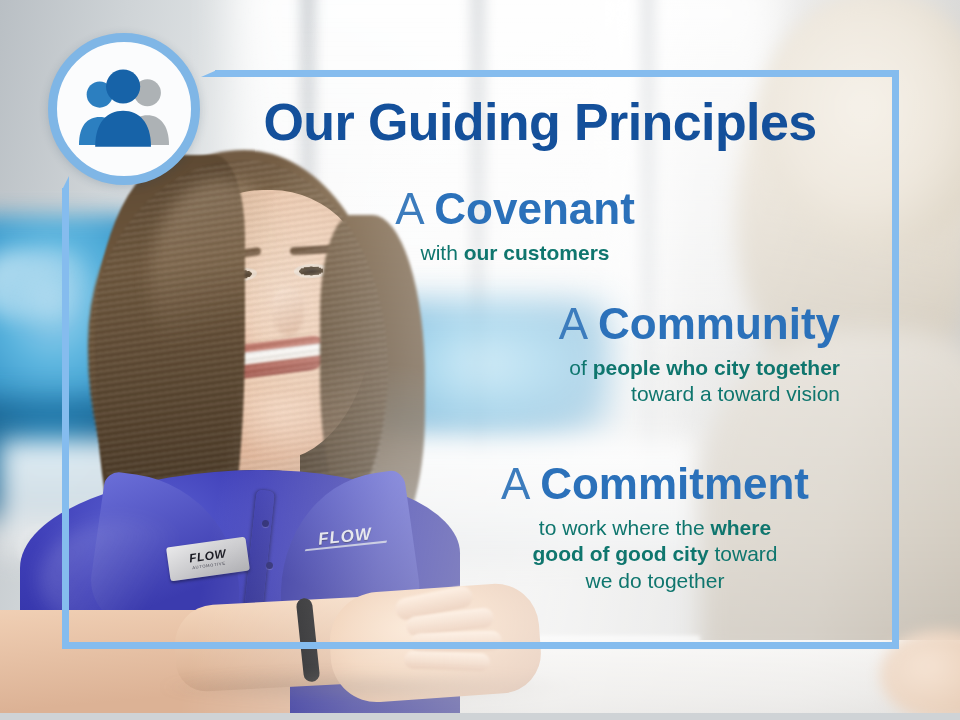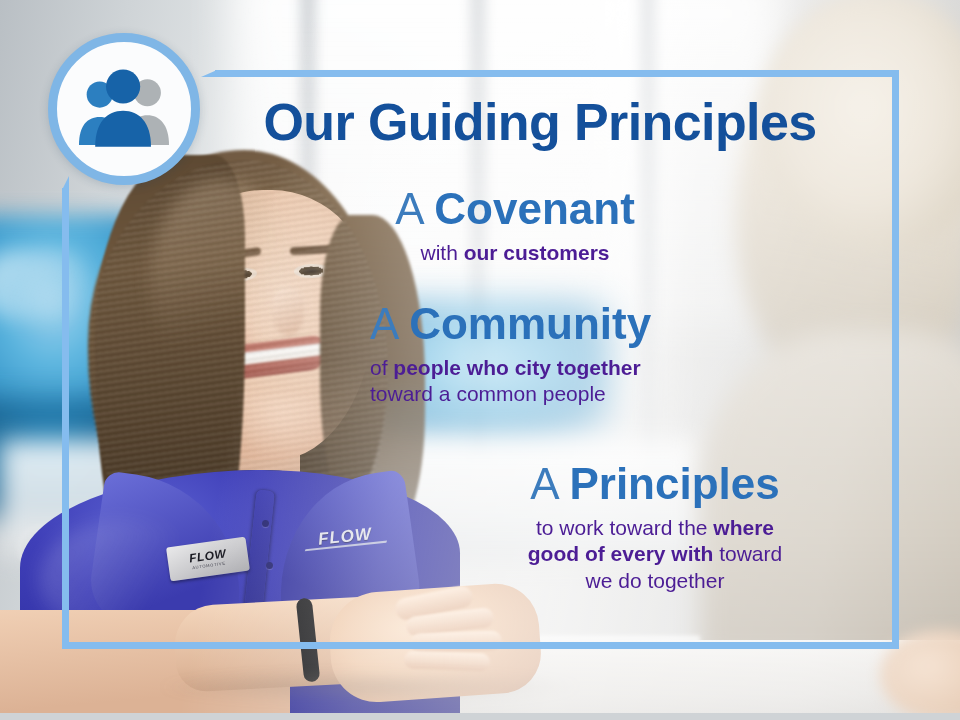--- a/index.html
+++ b/index.html
@@ -393,28 +393,28 @@
   .p-head {
     font-size:44px; line-height:1.08;
     color:#2E72B8;
     white-space:nowrap;
   }
   .p-head .art { font-weight:normal; color:#3C7CBD; }
   .p-head .key { font-weight:bold; color:#2B71BA; }
 
   .p-sub {
     font-size:21px; line-height:1.28;
-    color:#4c1d95;
+    color:#0f766e;
     margin-top:7px;
   }
   .p-sub b { font-weight:bold; }
   .p-sub span { font-weight:normal; }
 
   #p1 { left:300px; top:185px; width:430px; text-align:center; }
-  #p2 { left:370px; top:300px; width:470px; text-align:left; }
+  #p2 { left:370px; top:300px; width:470px; text-align:right; }
   #p3 { left:420px; top:460px; width:470px; text-align:center; }
   #p3 .p-sub { text-align:center; }
 </style>
 </head>
 <body>
 
 <div id="stage">
 
   <div class="photo">
     <div class="bg-base"></div>
@@ -522,30 +522,30 @@
       </div>
     </div>
 
     <div class="principle" id="p2">
       <div class="p-head">
         <span class="art">A</span>
         <span class="key">Community</span>
       </div>
       <div class="p-sub">
         <span>of </span><b>people who city together</b><br>
-        <span>toward a common people</span>
+        <span>toward a toward vision</span>
       </div>
     </div>
 
     <div class="principle" id="p3">
       <div class="p-head">
         <span class="art">A</span>
-        <span class="key">Principles</span>
+        <span class="key">Commitment</span>
       </div>
       <div class="p-sub">
-        <span>to work toward the </span><b>where</b><br>
-        <b>good of every with</b><span> toward</span><br>
+        <span>to work where the </span><b>where</b><br>
+        <b>good of good city</b><span> toward</span><br>
         <span>we do together</span>
       </div>
     </div>
 
   </div>
 </div>
 
 </body></html>

